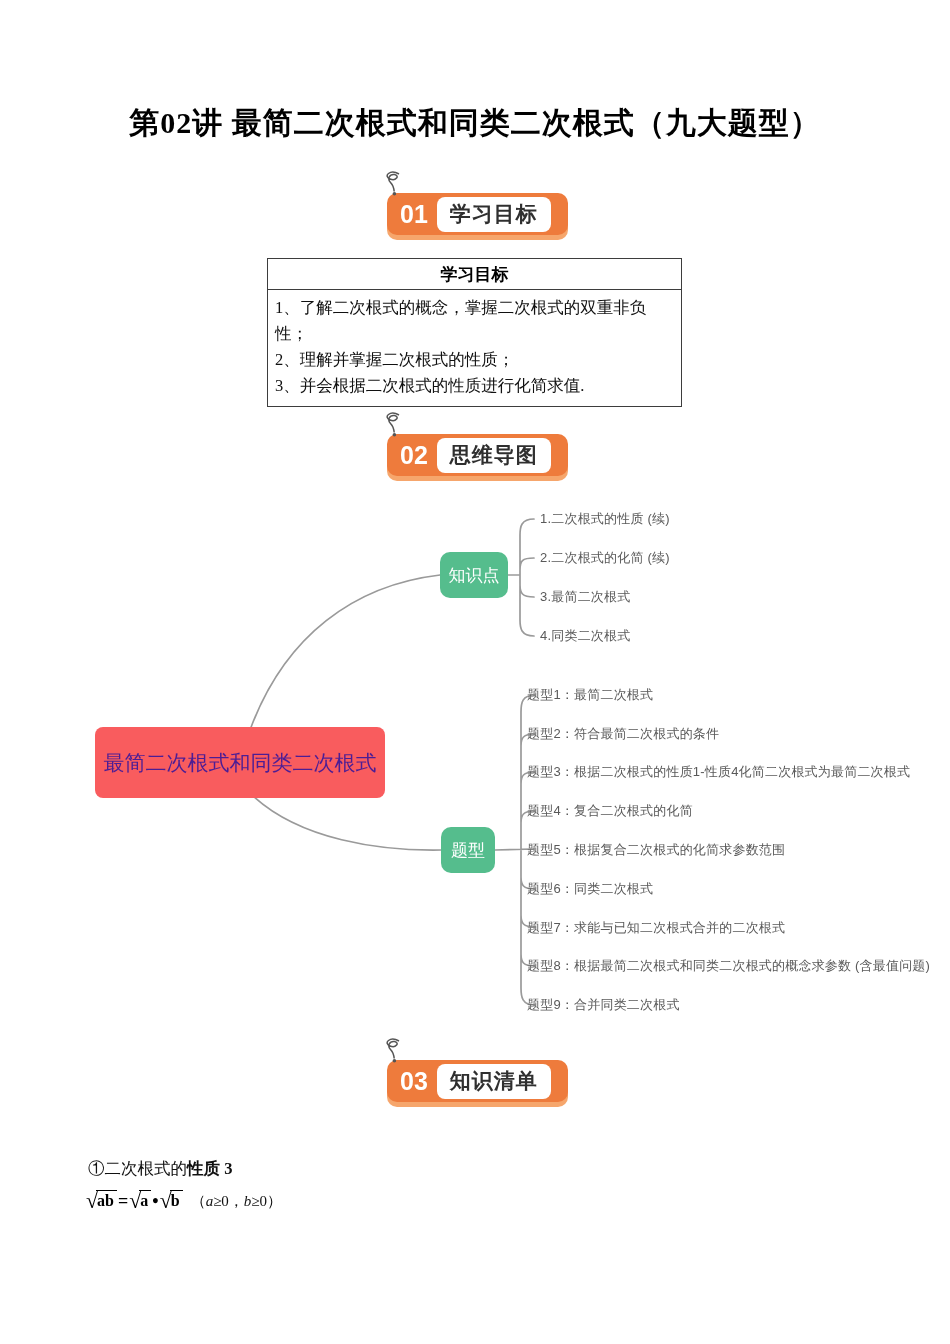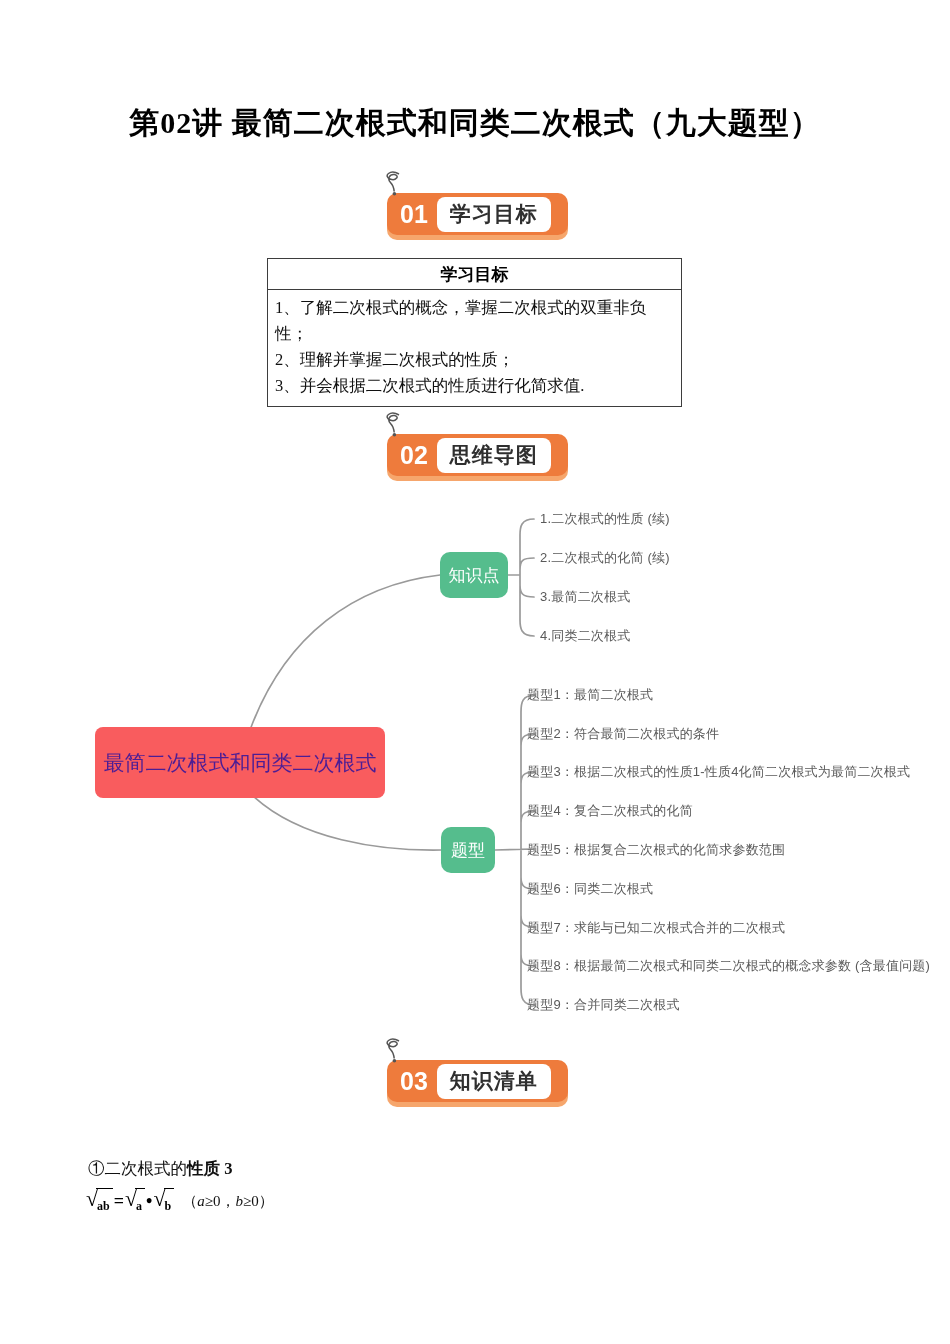--- a/index.html
+++ b/index.html
@@ -82,22 +82,22 @@
   }
   .property-line .bold{font-weight:bold;text-align:right;}
   .formula-line{
     position:absolute;left:86px;top:1186px;height:30px;
     display:flex;align-items:center;
     font-family:"Liberation Serif","DejaVu Serif",serif;color:#000;
   }
   .sq{display:inline-flex;align-items:flex-start;}
   .sq .sign{font-size:22px;line-height:1;font-weight:bold;}
   .sq .rad{
-    border-top:1.7px solid #000;font-size:12px;line-height:1.15;
-    padding:11px 3px 0 1px;margin-left:-2px;font-weight:bold;
+    border-top:1.7px solid #000;font-size:16px;line-height:1.15;
+    padding:1px 3px 0 1px;margin-left:-2px;font-weight:bold;
   }
   .op{font-size:18px;font-weight:bold;margin:0 1px;}
   .cond{font-size:15px;margin-left:8px;display:inline-flex;align-items:center;color:#111;}
   .cond .var{font-style:italic;font-size:15px;}
 </style>
 </head>
 <body>
 
 <div class="page" id="page">
 

